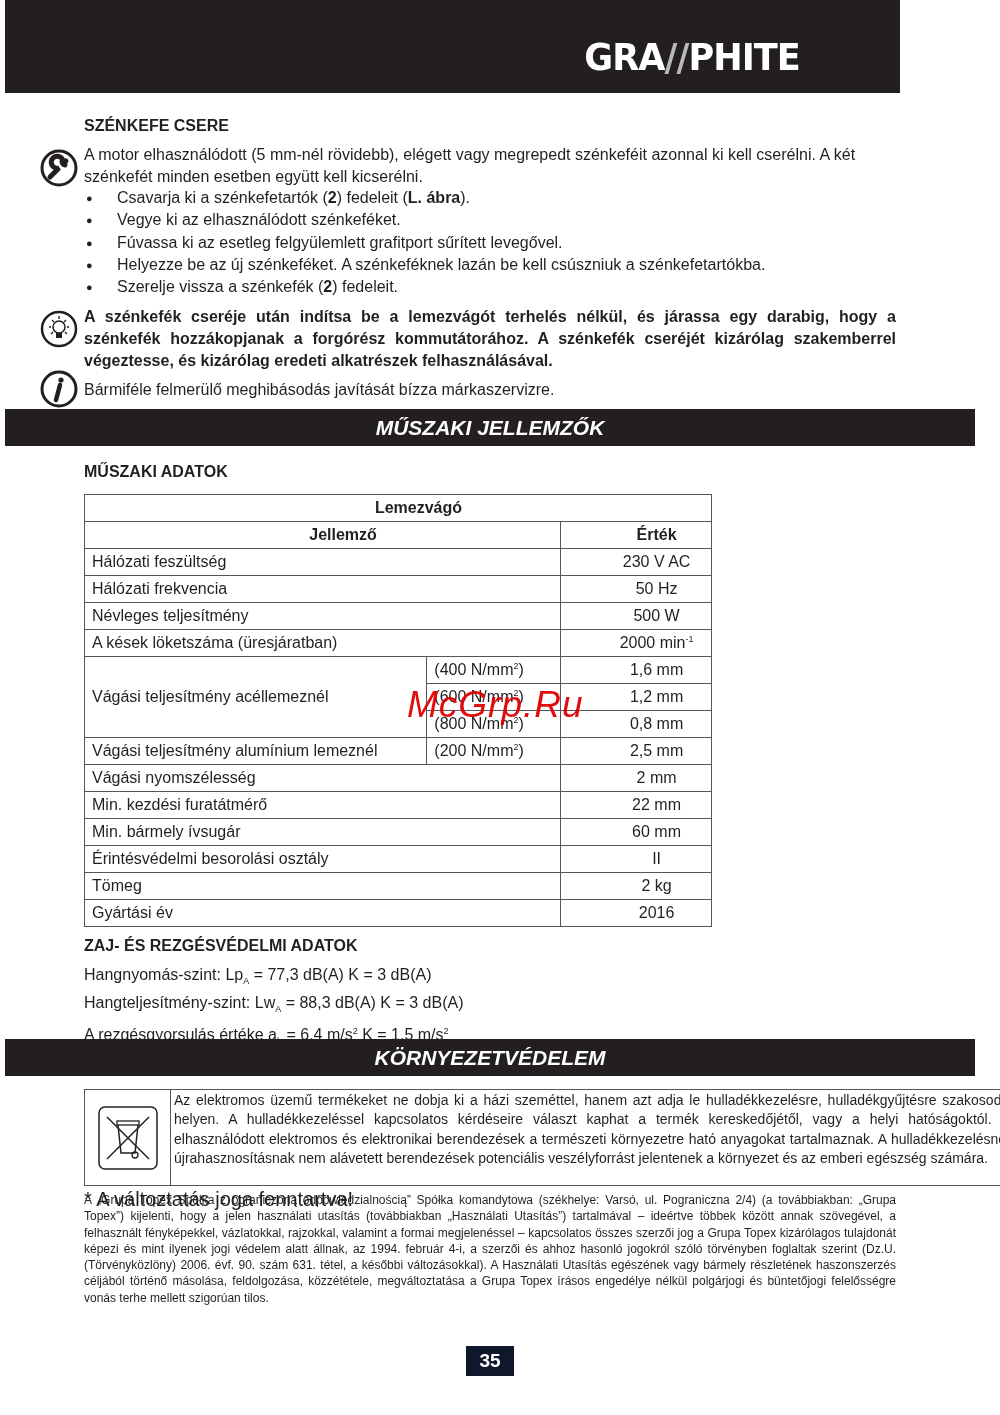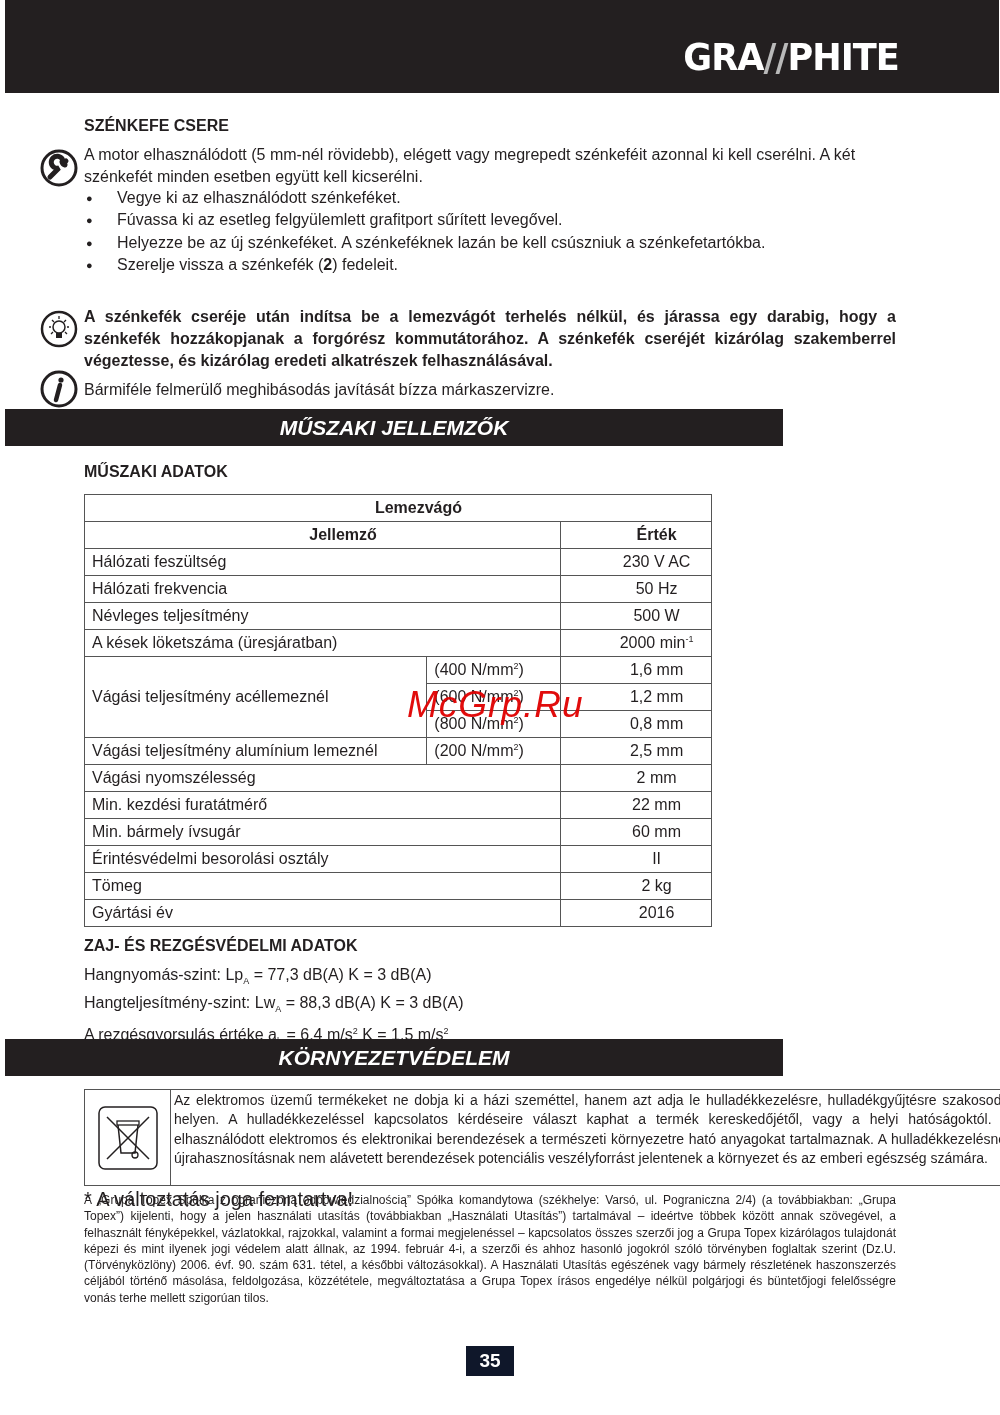--- a/index.html
+++ b/index.html
@@ -1,32 +1,32 @@
 <!DOCTYPE html>
 <html><head>
 <meta charset="utf-8">
 <style>
   * { box-sizing: border-box; margin: 0; padding: 0; }
   html, body { width: 1000px; height: 1415px; background: #ffffff; }
   body { position: relative; font-family: "Liberation Sans", sans-serif; color: #231f20; overflow: hidden; }
 
-  .header-bar { position: absolute; left: 5px; top: 0; width: 994px; height: 93px; background: #231f20; }
+  .header-bar { position: absolute; left: 5px; top: 0; width: 895px; height: 93px; background: #231f20; }
   .logo { position: absolute; right: 100px; top: 36px; font-family: "DejaVu Sans", sans-serif; font-weight: bold; font-size: 37px; letter-spacing: -1px; color: #ffffff; transform: scaleX(0.95); transform-origin: right center; }
   .logo .slash { color: #b9b9b9; }
 
   .section-title { position: absolute; left: 84px; font-weight: bold; font-size: 16px; color: #231f20; }
   .para { position: absolute; left: 84px; width: 812px; font-size: 16px; line-height: 22px; }
   .bullets { position: absolute; left: 84px; top: 187px; width: 812px; list-style: none; }
   .bullets li { position: relative; padding-left: 33px; font-size: 16px; line-height: 22.3px; }
   .bullets li::before { content: "\25CF"; position: absolute; left: 2px; top: 0; font-size: 11px; }
   .bold-para { position: absolute; left: 84px; top: 306px; width: 812px; font-size: 16px; line-height: 22px; font-weight: bold; text-align: justify; }
 
   .icon-circle { position: absolute; left: 40px; width: 38px; height: 38px; }
 
-  .band { position: absolute; left: 5px; width: 778px; height: 37px; background: #231f20; color: #ffffff; text-align: center; font-style: italic; font-weight: bold; font-size: 21px; line-height: 37px; }
+  .band { position: absolute; left: 5px; width: 970px; height: 37px; background: #231f20; color: #ffffff; text-align: center; font-style: italic; font-weight: bold; font-size: 21px; line-height: 37px; }
 
   table.spec { position: absolute; left: 84px; top: 494px; width: 628px; border-collapse: collapse; font-size: 16px; }
   table.spec td { border: 1.5px solid #555; height: 27px; padding: 0 7px; vertical-align: middle; }
   table.spec .c { text-align: center; padding-left: 48px; }
   table.spec .b { font-weight: bold; }
   sup { font-size: 9px; vertical-align: 6px; }
   sub { font-size: 9px; vertical-align: -4px; }
 
   .noise { position: absolute; left: 84px; top: 964px; font-size: 16px; line-height: 22px; }
 
@@ -51,20 +51,21 @@
 <div class="section-title" style="top:117px">SZÉNKEFE CSERE</div>
 
 <svg class="icon-circle" style="top:149px" viewBox="0 0 38 38">
   <circle cx="19" cy="19" r="17" fill="none" stroke="#231f20" stroke-width="3"></circle>
   <path d="M10 28 L19 19 A6 6 0 1 1 23 15 L26 12 M22 13 A4 4 0 0 0 25 16" stroke="#231f20" stroke-width="5" fill="none" stroke-linecap="round"></path>
 </svg>
 
 <div class="para" style="top:144px">A motor elhasználódott (5 mm-nél rövidebb), elégett vagy megrepedt szénkeféit azonnal ki kell cserélni. A két szénkefét minden esetben együtt kell kicserélni.</div>
 
 <ul class="bullets">
+  <li><span>Csavarja ki a szénkefetartók (</span><b>2</b><span>) fedeleit (</span><b>L. ábra</b><span>).</span></li>
   <li><span>Vegye ki az elhasználódott szénkeféket.</span></li>
   <li><span>Fúvassa ki az esetleg felgyülemlett grafitport sűrített levegővel.</span></li>
   <li><span>Helyezze be az új szénkeféket. A szénkeféknek lazán be kell csúszniuk a szénkefetartókba.</span></li>
   <li><span>Szerelje vissza a szénkefék (</span><b>2</b><span>) fedeleit.</span></li>
 </ul>
 
 <svg class="icon-circle" style="top:310px" viewBox="0 0 38 38">
   <circle cx="19" cy="19" r="17" fill="none" stroke="#231f20" stroke-width="2.5"></circle>
   <circle cx="19" cy="17" r="6" fill="none" stroke="#231f20" stroke-width="1.5"></circle>
   <rect x="16" y="23" width="6" height="5" fill="#231f20"></rect>

